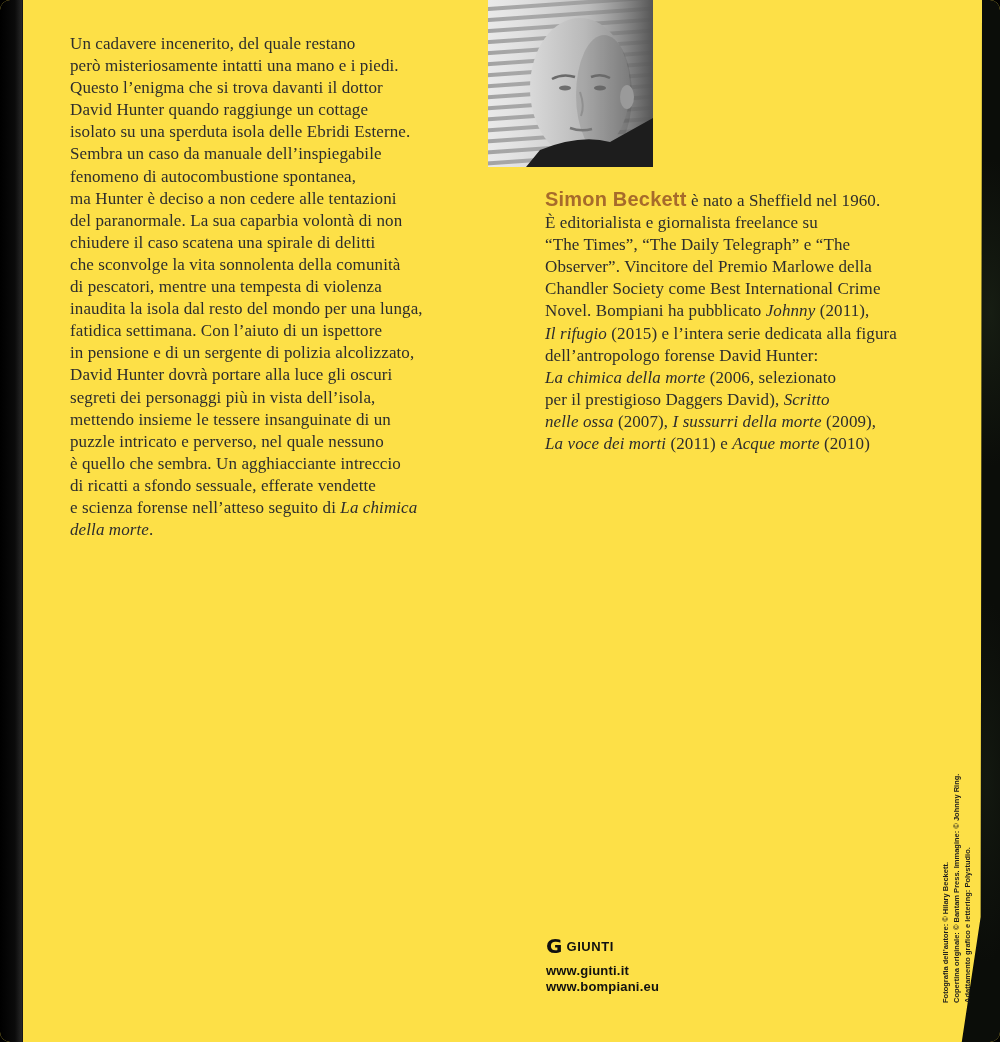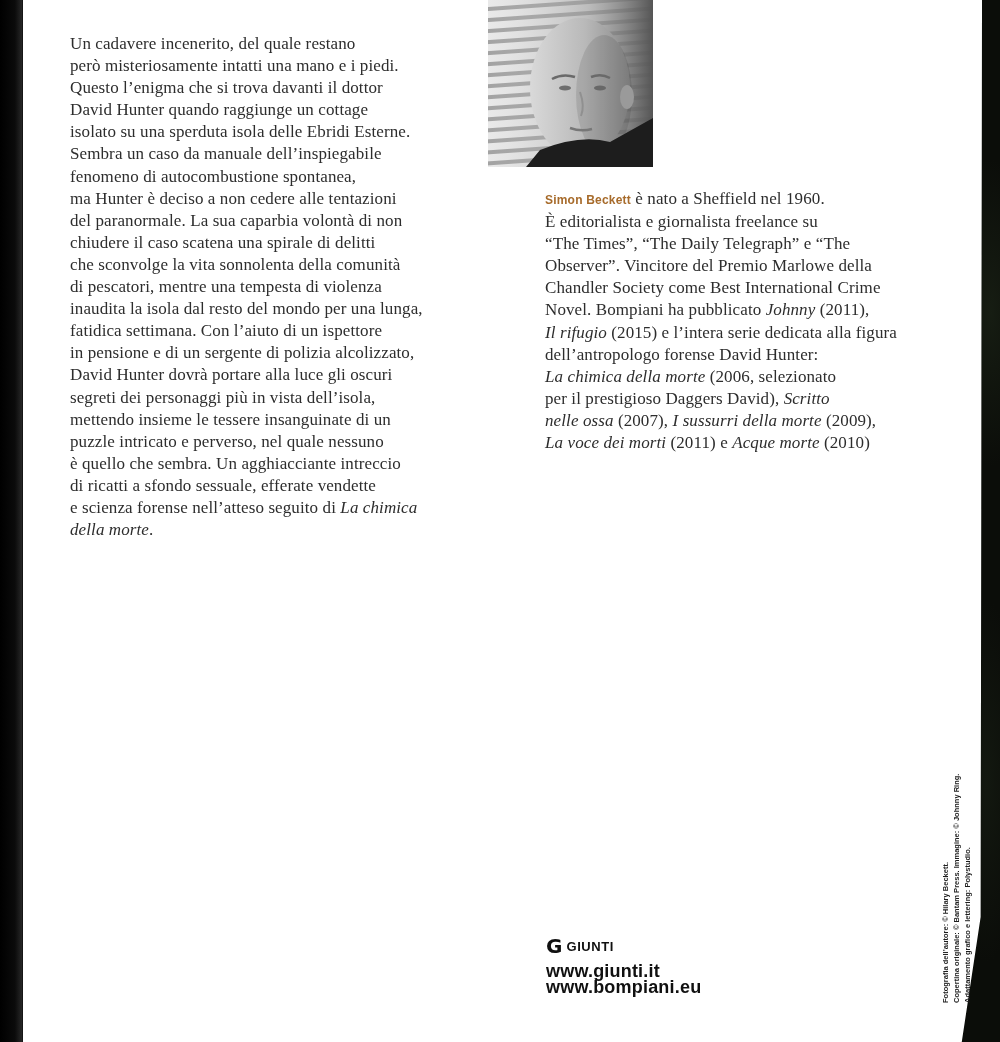--- a/index.html
+++ b/index.html
@@ -1,19 +1,20 @@
 <!DOCTYPE html>
 <html><head>
 <meta charset="utf-8">
 <style>
   html,body{margin:0;padding:0;background:#000;}
   .canvas{
     position:relative;width:1000px;height:1042px;margin:0 auto;
-    background:#ffffff;overflow:hidden;
+    background:#fde047;overflow:hidden;
     font-family:"Liberation Serif",serif;
+    border-radius:10px;
   }
   
   .strip-left{
     position:absolute;left:0;top:0;width:23px;height:1042px;
     background:linear-gradient(90deg,#000 0%,#0b0b0b 65%,#262626 94%,#0e0e0e 100%);
   }
   
   .strip-right{
     position:absolute;right:0;top:0;width:45px;height:1042px;
     background:
@@ -29,33 +30,33 @@
     color:#2d2d2d;white-space:pre-line;
   }
   .bio{
     position:absolute;left:545px;top:188px;width:410px;
     font-size:17px;line-height:22.1px;letter-spacing:.1px;
     color:#2d2d2d;white-space:pre-line;
   }
   .s-it{font-style:italic;}
   .s-name{
     font-family:"Liberation Sans",sans-serif;font-weight:bold;
-    color:#a76b2b;font-size:12px;letter-spacing:.2px;
+    color:#a76b2b;font-size:20px;letter-spacing:.2px;
   }
   .publisher{
     position:absolute;left:546px;top:937px;
     font-family:"Liberation Sans",sans-serif;color:#101010;
   }
   .logo-row{display:flex;align-items:center;gap:4px;height:18px;}
   .logo-g{
     font-family:"DejaVu Sans",sans-serif;font-weight:900;
     font-size:20px;line-height:18px;
   }
   .logo-text{font-weight:700;font-size:13px;letter-spacing:.6px;}
-  .urls{margin-top:8px;font-weight:700;font-size:18px;line-height:16px;letter-spacing:.2px;}
+  .urls{margin-top:8px;font-weight:700;font-size:13px;line-height:16px;letter-spacing:.2px;}
   .credits{
     position:absolute;left:940px;top:1003px;width:246px;height:33px;
     transform:rotate(-90deg);transform-origin:0 0;
     font-family:"Liberation Sans",sans-serif;
     font-size:7.5px;font-weight:700;line-height:11px;
     color:#1c1c1c;white-space:pre-line;
   }
 </style>
 </head>
 <body>

